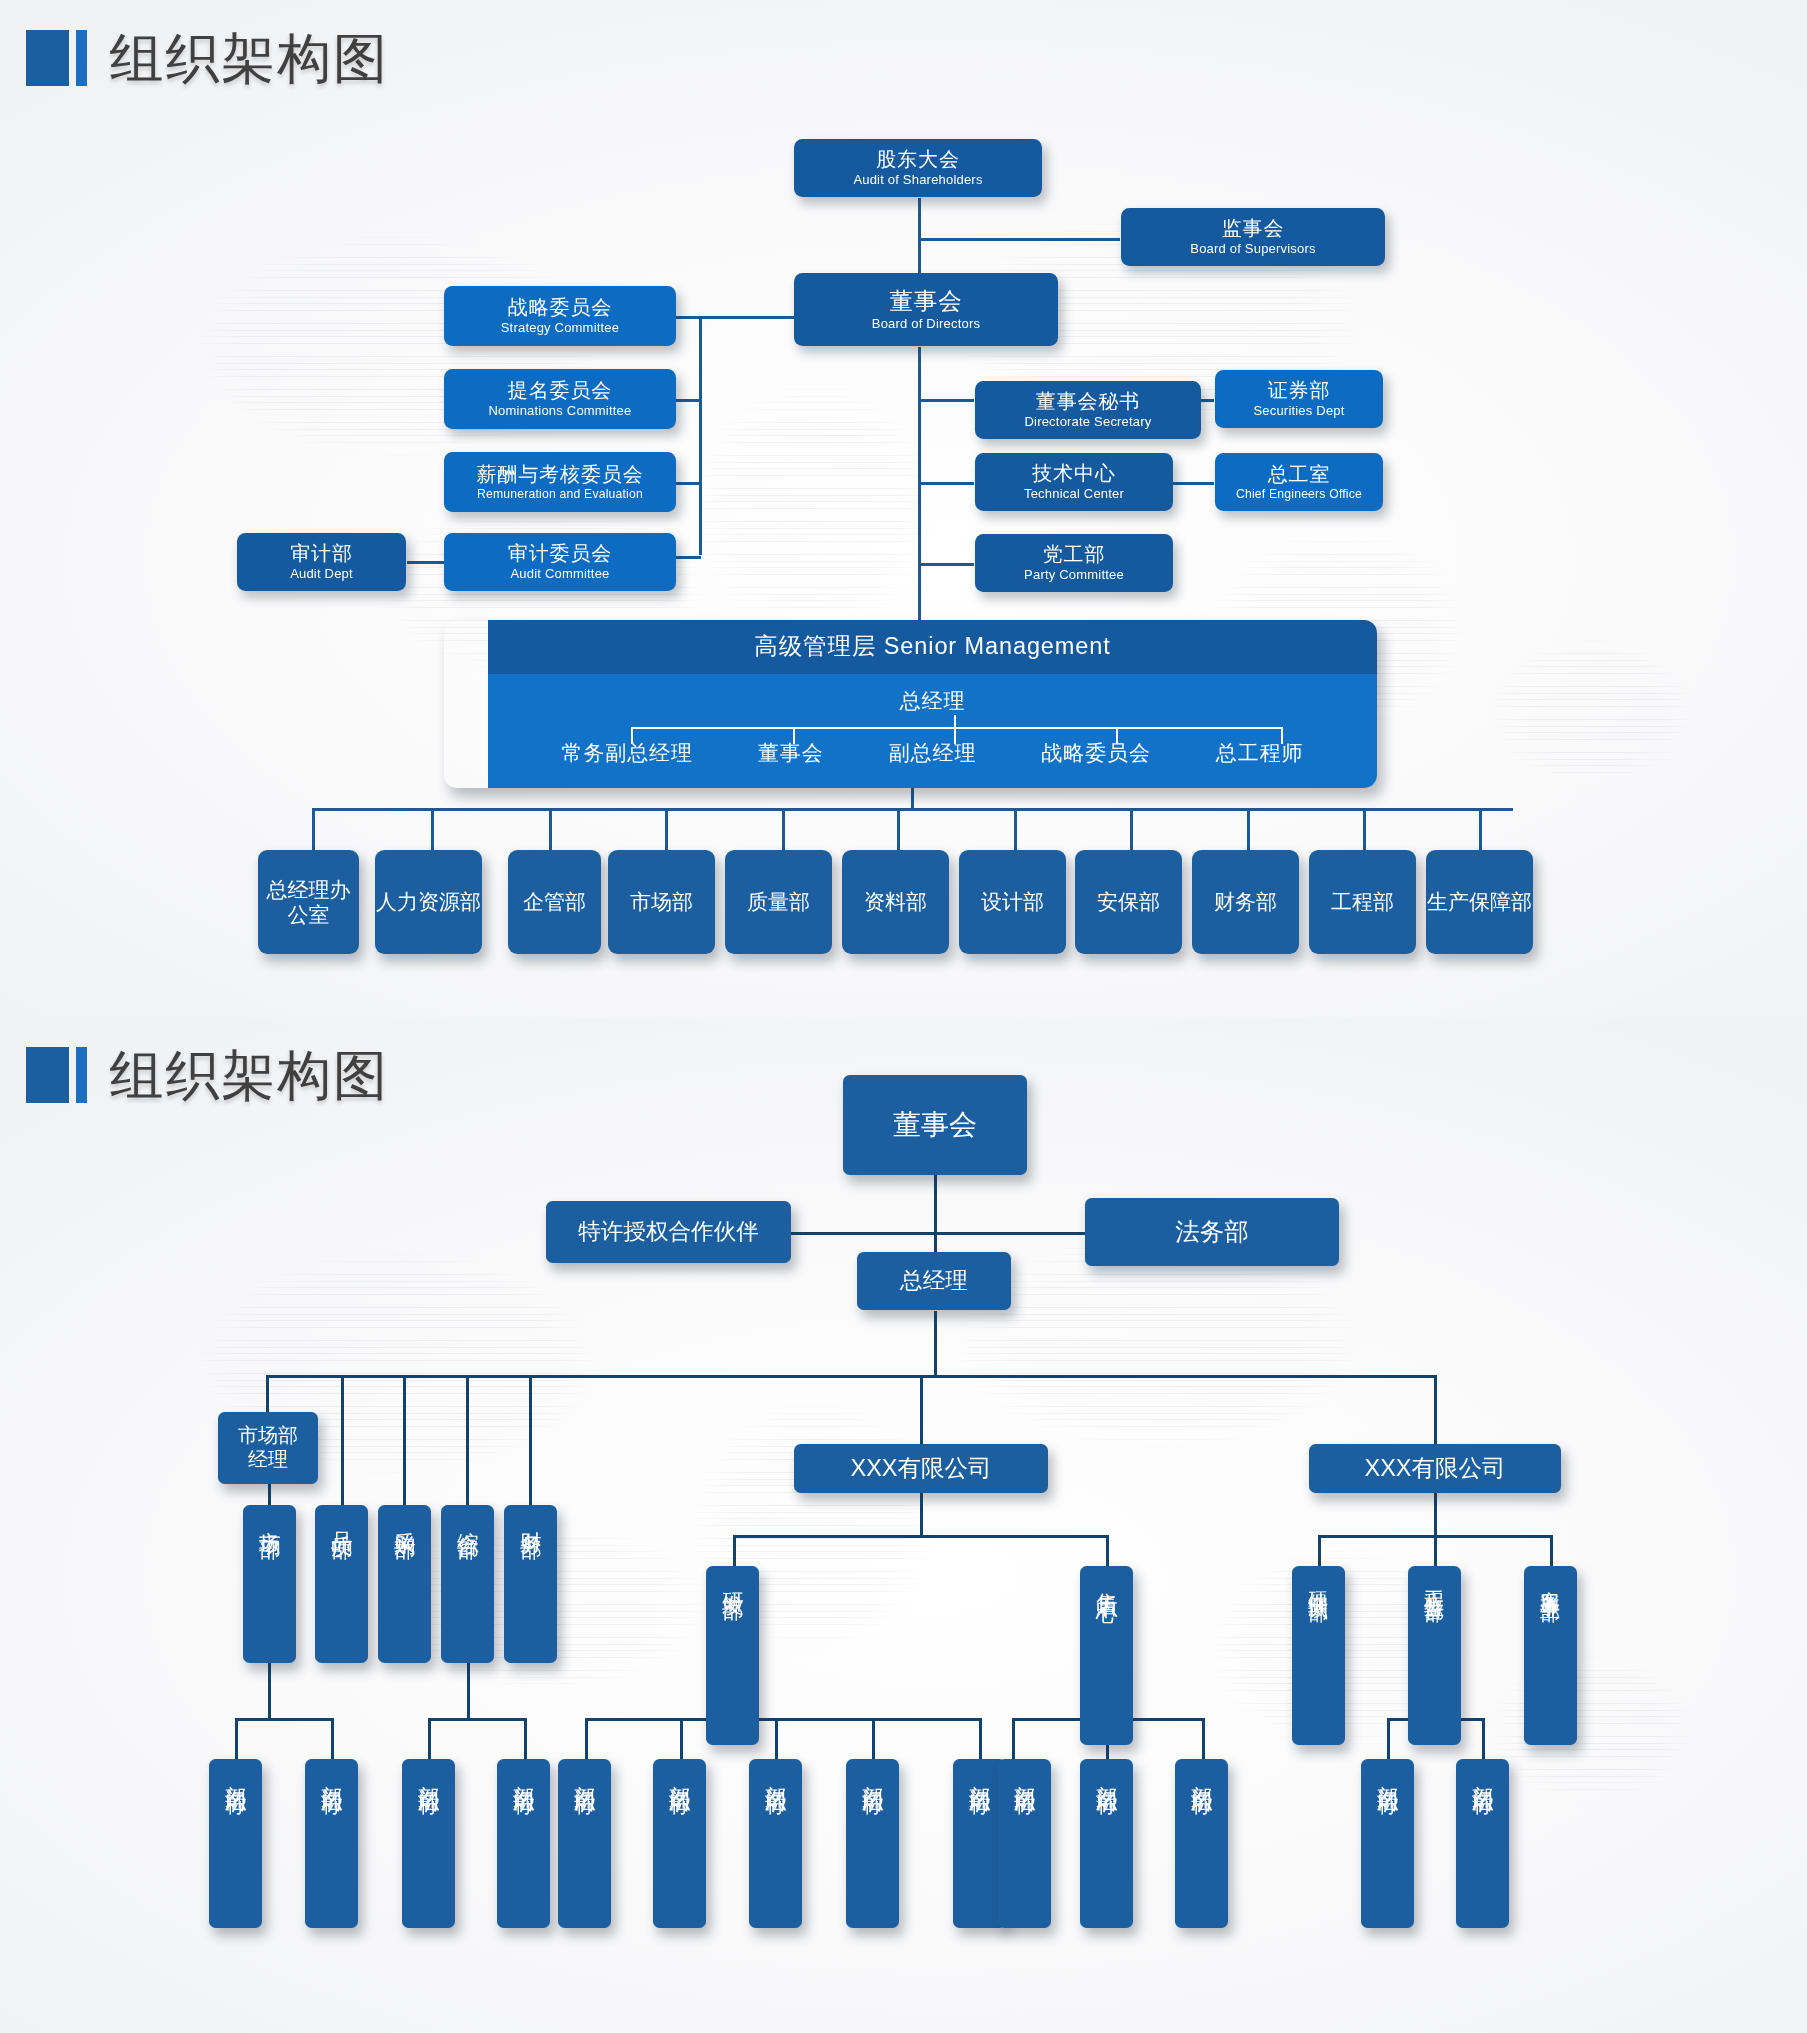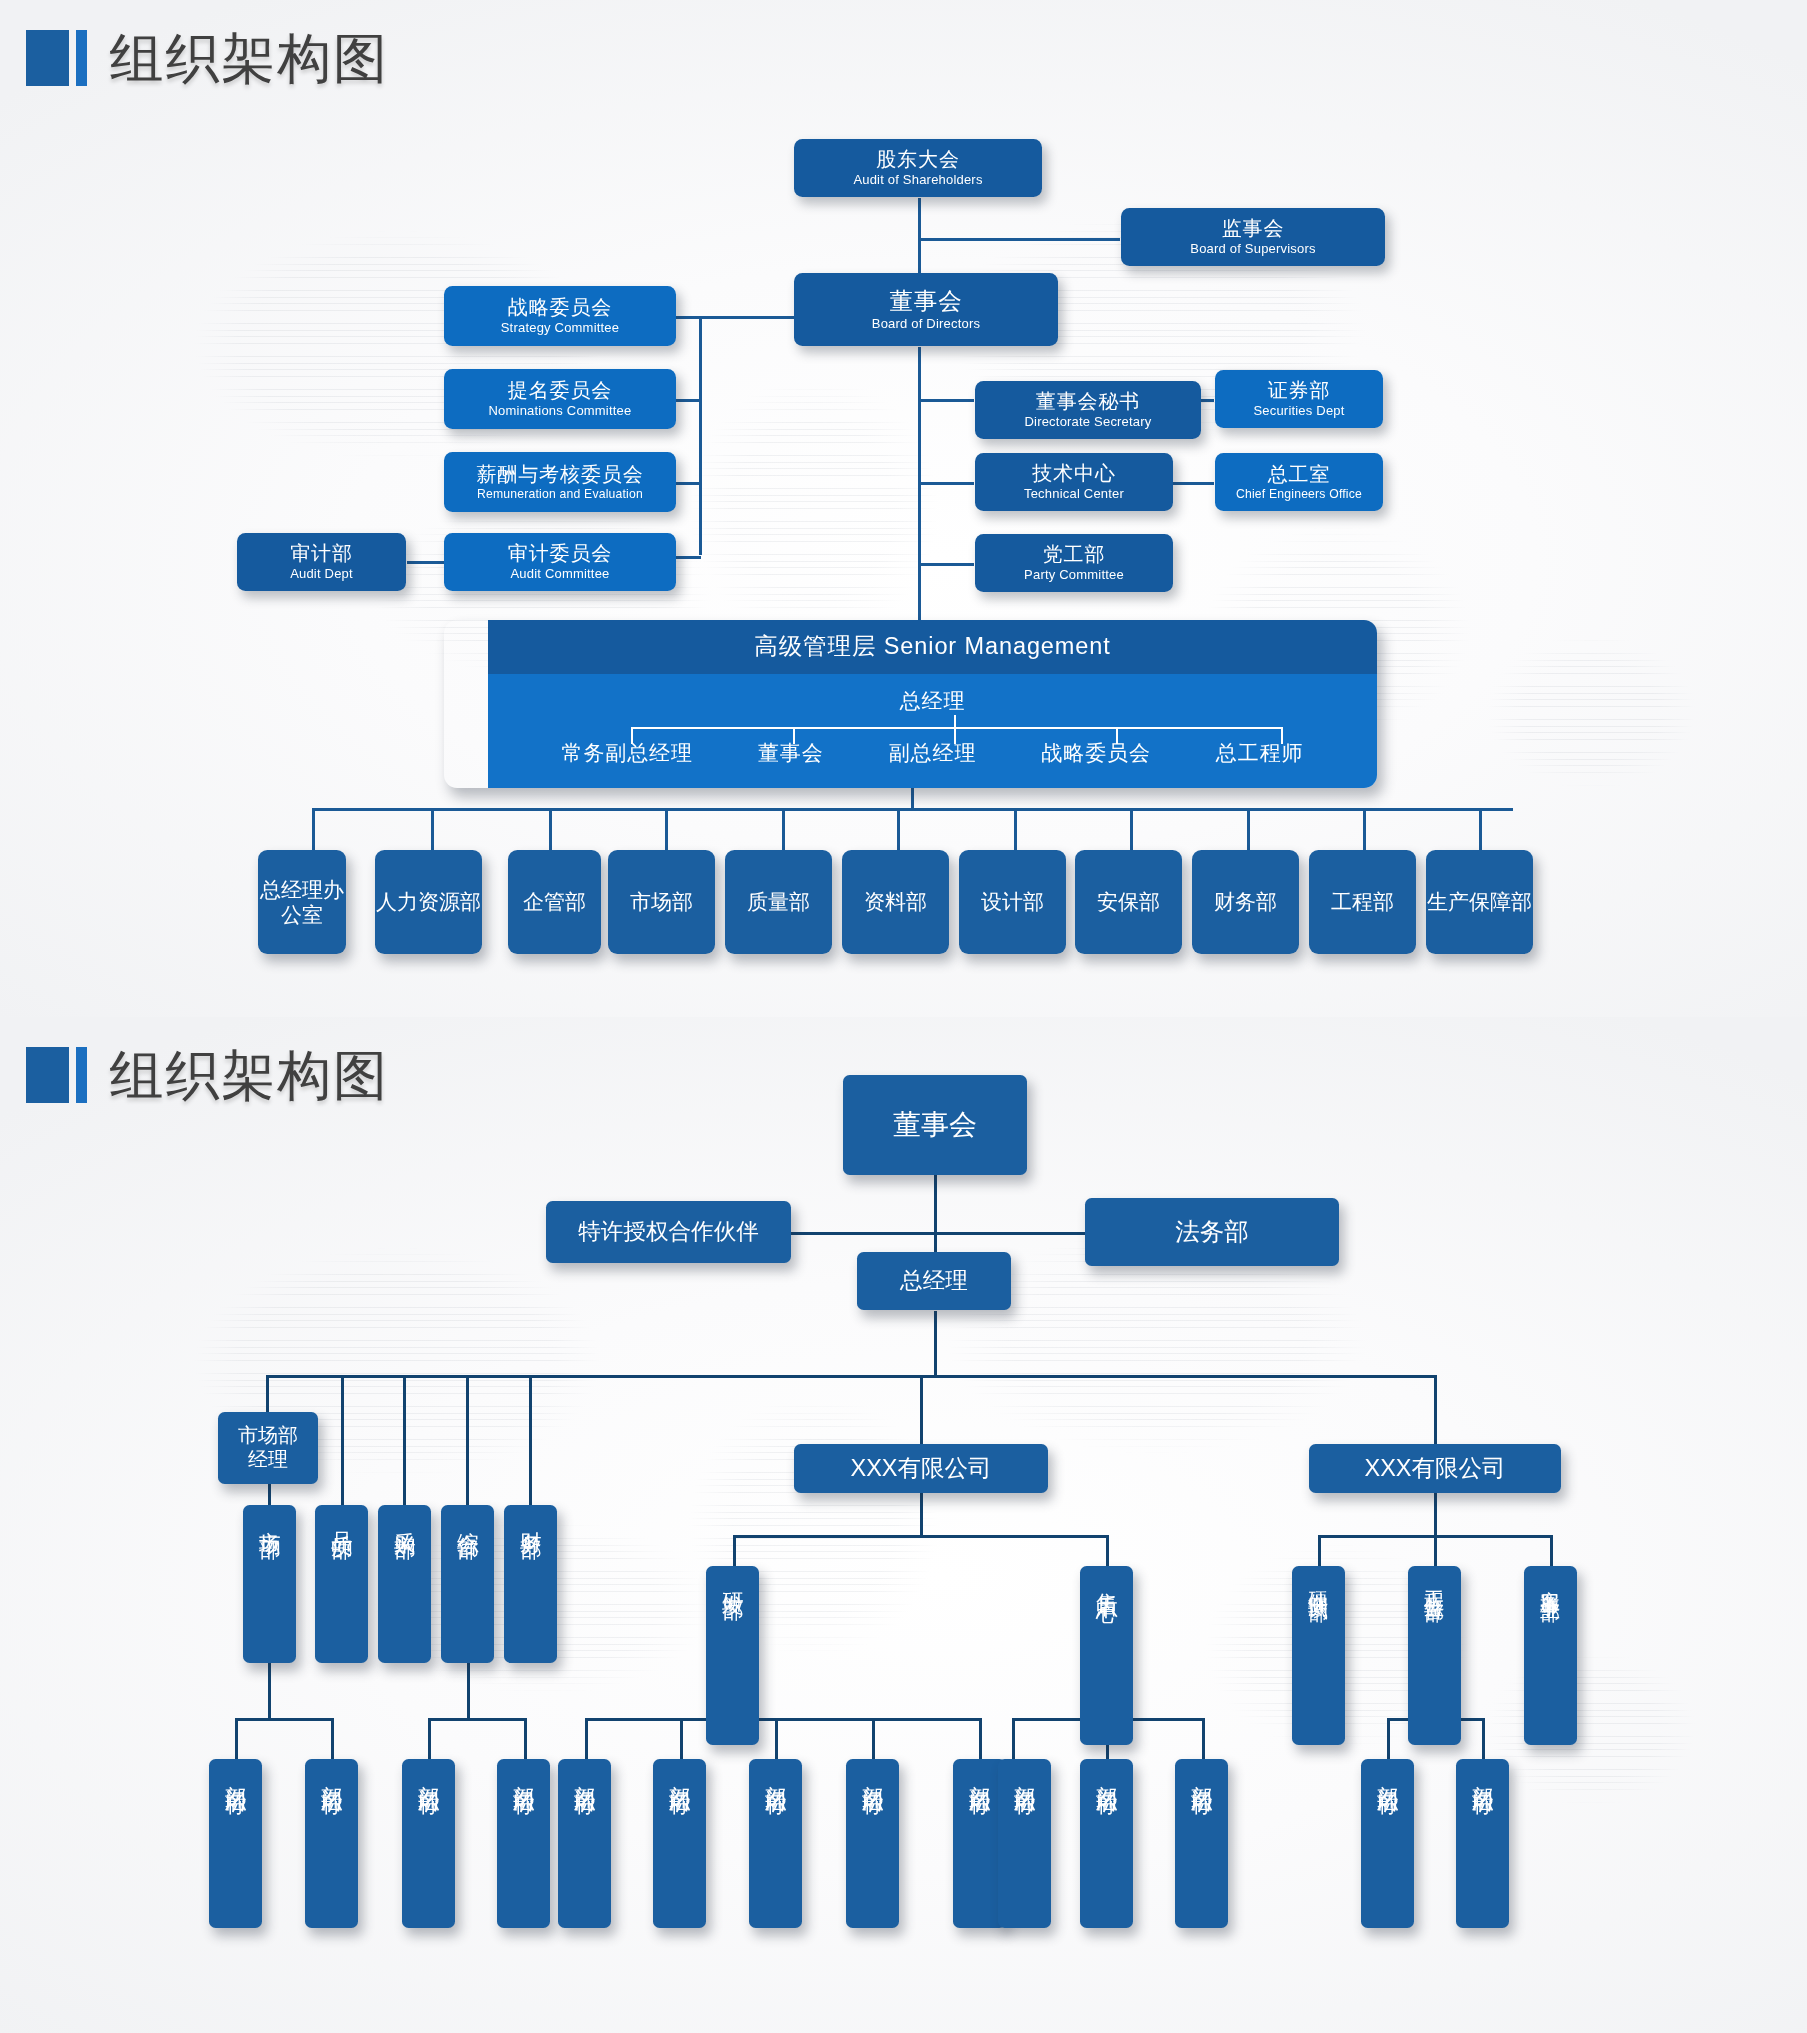--- a/index.html
+++ b/index.html
@@ -267,21 +267,21 @@
     <div class="ln lnv" style="left:549px;  top:808px; height:45px;"></div>
     <div class="ln lnv" style="left:665px;  top:808px; height:45px;"></div>
     <div class="ln lnv" style="left:782px;  top:808px; height:45px;"></div>
     <div class="ln lnv" style="left:897px;  top:808px; height:45px;"></div>
     <div class="ln lnv" style="left:1014px; top:808px; height:45px;"></div>
     <div class="ln lnv" style="left:1130px; top:808px; height:45px;"></div>
     <div class="ln lnv" style="left:1247px; top:808px; height:45px;"></div>
     <div class="ln lnv" style="left:1363px; top:808px; height:45px;"></div>
     <div class="ln lnv" style="left:1479px; top:808px; height:45px;"></div>
 
-    <div class="chip" style="left:258px;  top:850px; width:88px; height:104px;">总经理办公室</div>
+    <div class="chip" style="left:258px;  top:850px; width:101px; height:104px;">总经理办公室</div>
     <div class="chip" style="left:375px;  top:850px; width:107px; height:104px;">人力资源部</div>
     <div class="chip" style="left:508px;  top:850px; width:93px; height:104px;">企管部</div>
     <div class="chip" style="left:608px;  top:850px; width:107px; height:104px;">市场部</div>
     <div class="chip" style="left:725px;  top:850px; width:107px; height:104px;">质量部</div>
     <div class="chip" style="left:842px;  top:850px; width:107px; height:104px;">资料部</div>
     <div class="chip" style="left:959px; top:850px; width:107px; height:104px;">设计部</div>
     <div class="chip" style="left:1075px; top:850px; width:107px; height:104px;">安保部</div>
     <div class="chip" style="left:1192px; top:850px; width:107px; height:104px;">财务部</div>
     <div class="chip" style="left:1309px; top:850px; width:107px; height:104px;">工程部</div>
     <div class="chip" style="left:1426px; top:850px; width:107px; height:104px;">生产保障部</div>

